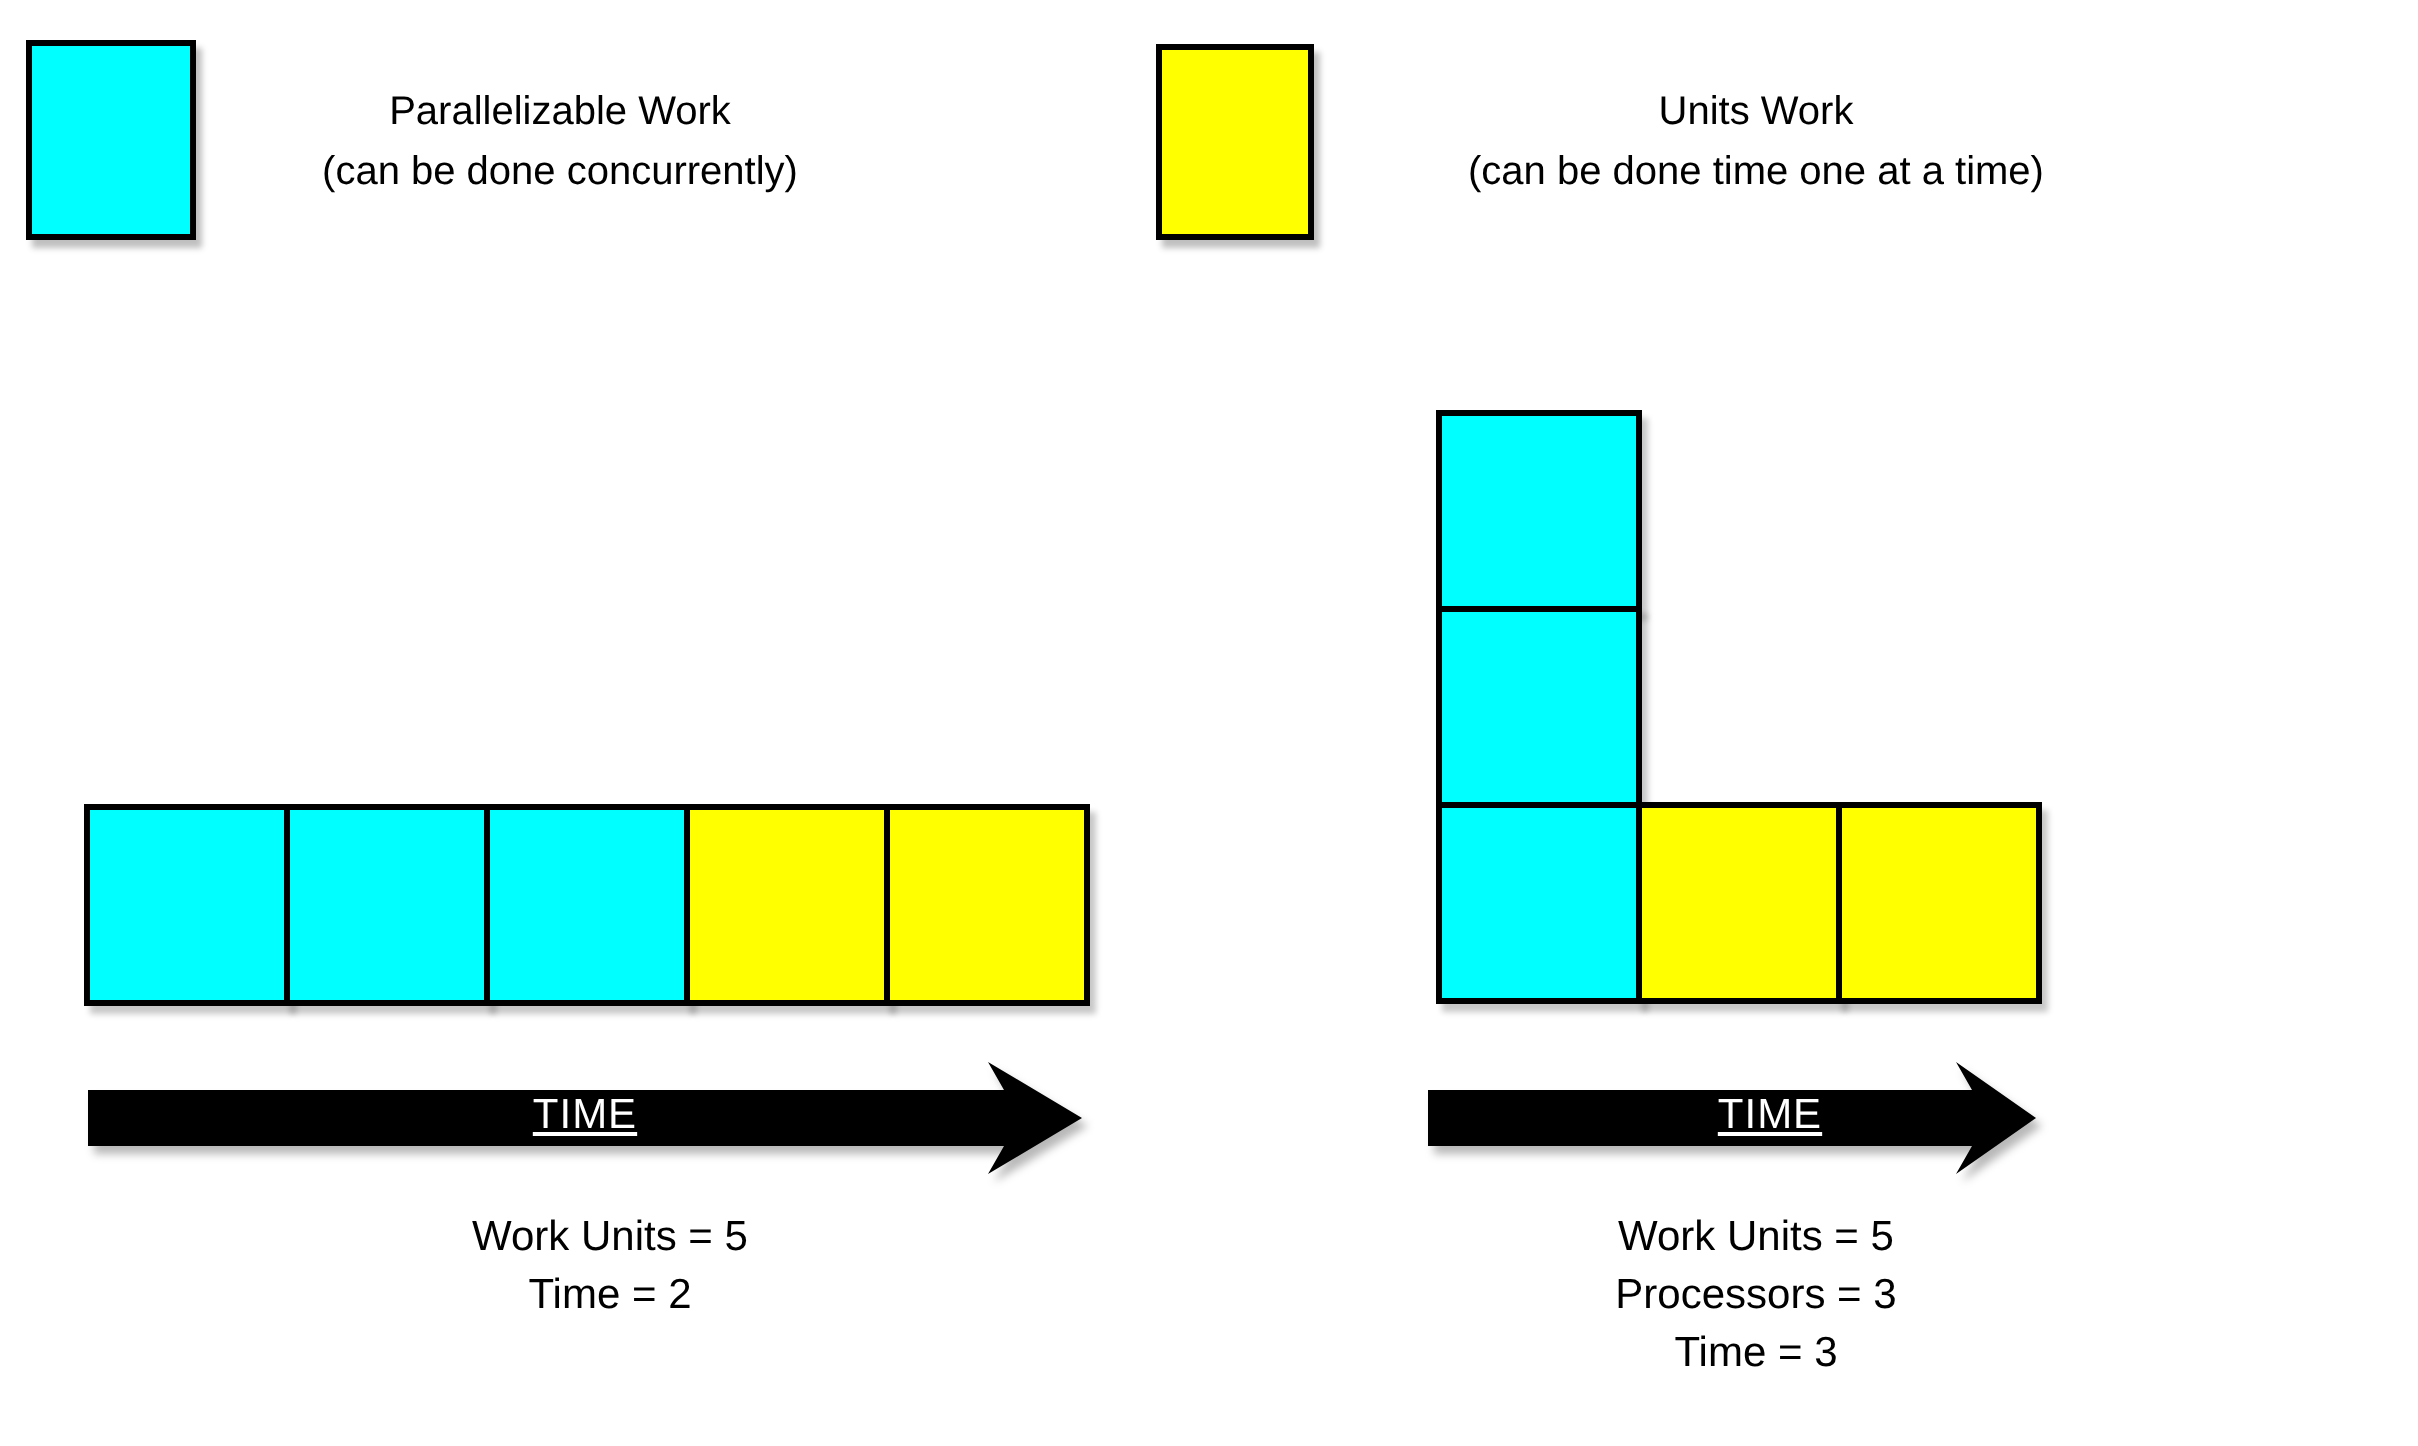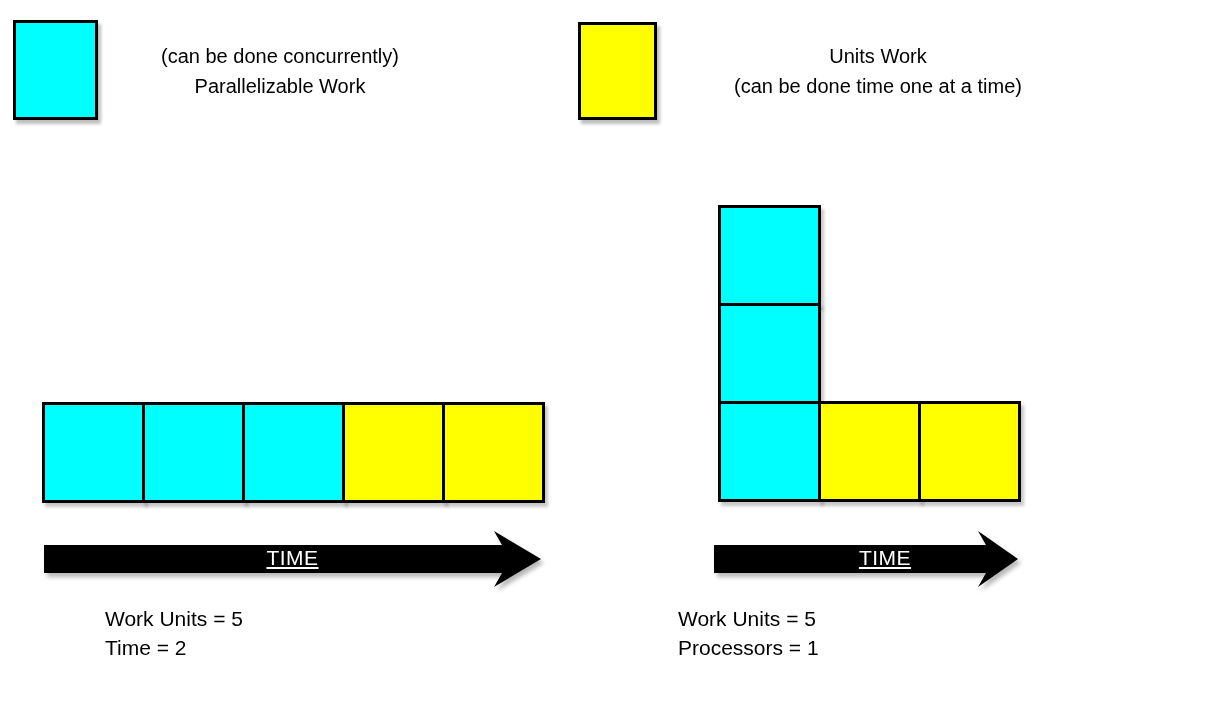--- a/index.html
+++ b/index.html
@@ -63,35 +63,35 @@
     font-size: 21px;
     color: var(--arrow-text, #fff);
     letter-spacing: 0.5px;
     text-decoration: underline;
   }
 
   
   .stats {
     position: absolute;
     width: 400px;
-    text-align: left;
+    text-align: center;
     font-size: 21px;
     line-height: 29px;
     color: var(--text, #000);
     white-space: nowrap;
   }
 </style>
 </head>
 <body>
 
 <div class="swatch parallel" style="left:13px; top:20px; width:85px; height:100px;"></div>
 
 <div class="legend-text" style="left:80px; top:41px;">
+  <div>Parallelizable Work</div>
   <div>(can be done concurrently)</div>
-  <div>Parallelizable Work</div>
 </div>
 
 <div class="swatch serial" style="left:578px; top:22px; width:79px; height:98px;"></div>
 
 <div class="legend-text" style="left:678px; top:41px;">
   <div>Units Work</div>
   <div>(can be done time one at a time)</div>
 </div>
 
 <div class="block-grid" style="left:42px; top:402px;">
@@ -120,14 +120,15 @@
     <div class="cell serial" style="left: 200px; top: 196px;"></div>
   </div>
 
 <svg class="time-arrow" style="left:714px; top:530px;" width="305" height="60" viewBox="0 0 305 60">
   <polygon points="0,15 272,15 264,1 304,29 264,57 272,43 0,43"></polygon>
 </svg>
 <div class="time-label" style="left:760px; top:544px; width:250px;">TIME</div>
 
 <div class="stats" style="left:678px; top:604px;">
   <div>Work Units = 5</div>
-  <div>Processors = 1</div>
+  <div>Processors = 3</div>
+  <div>Time = 3</div>
 </div>
 
 </body></html>

